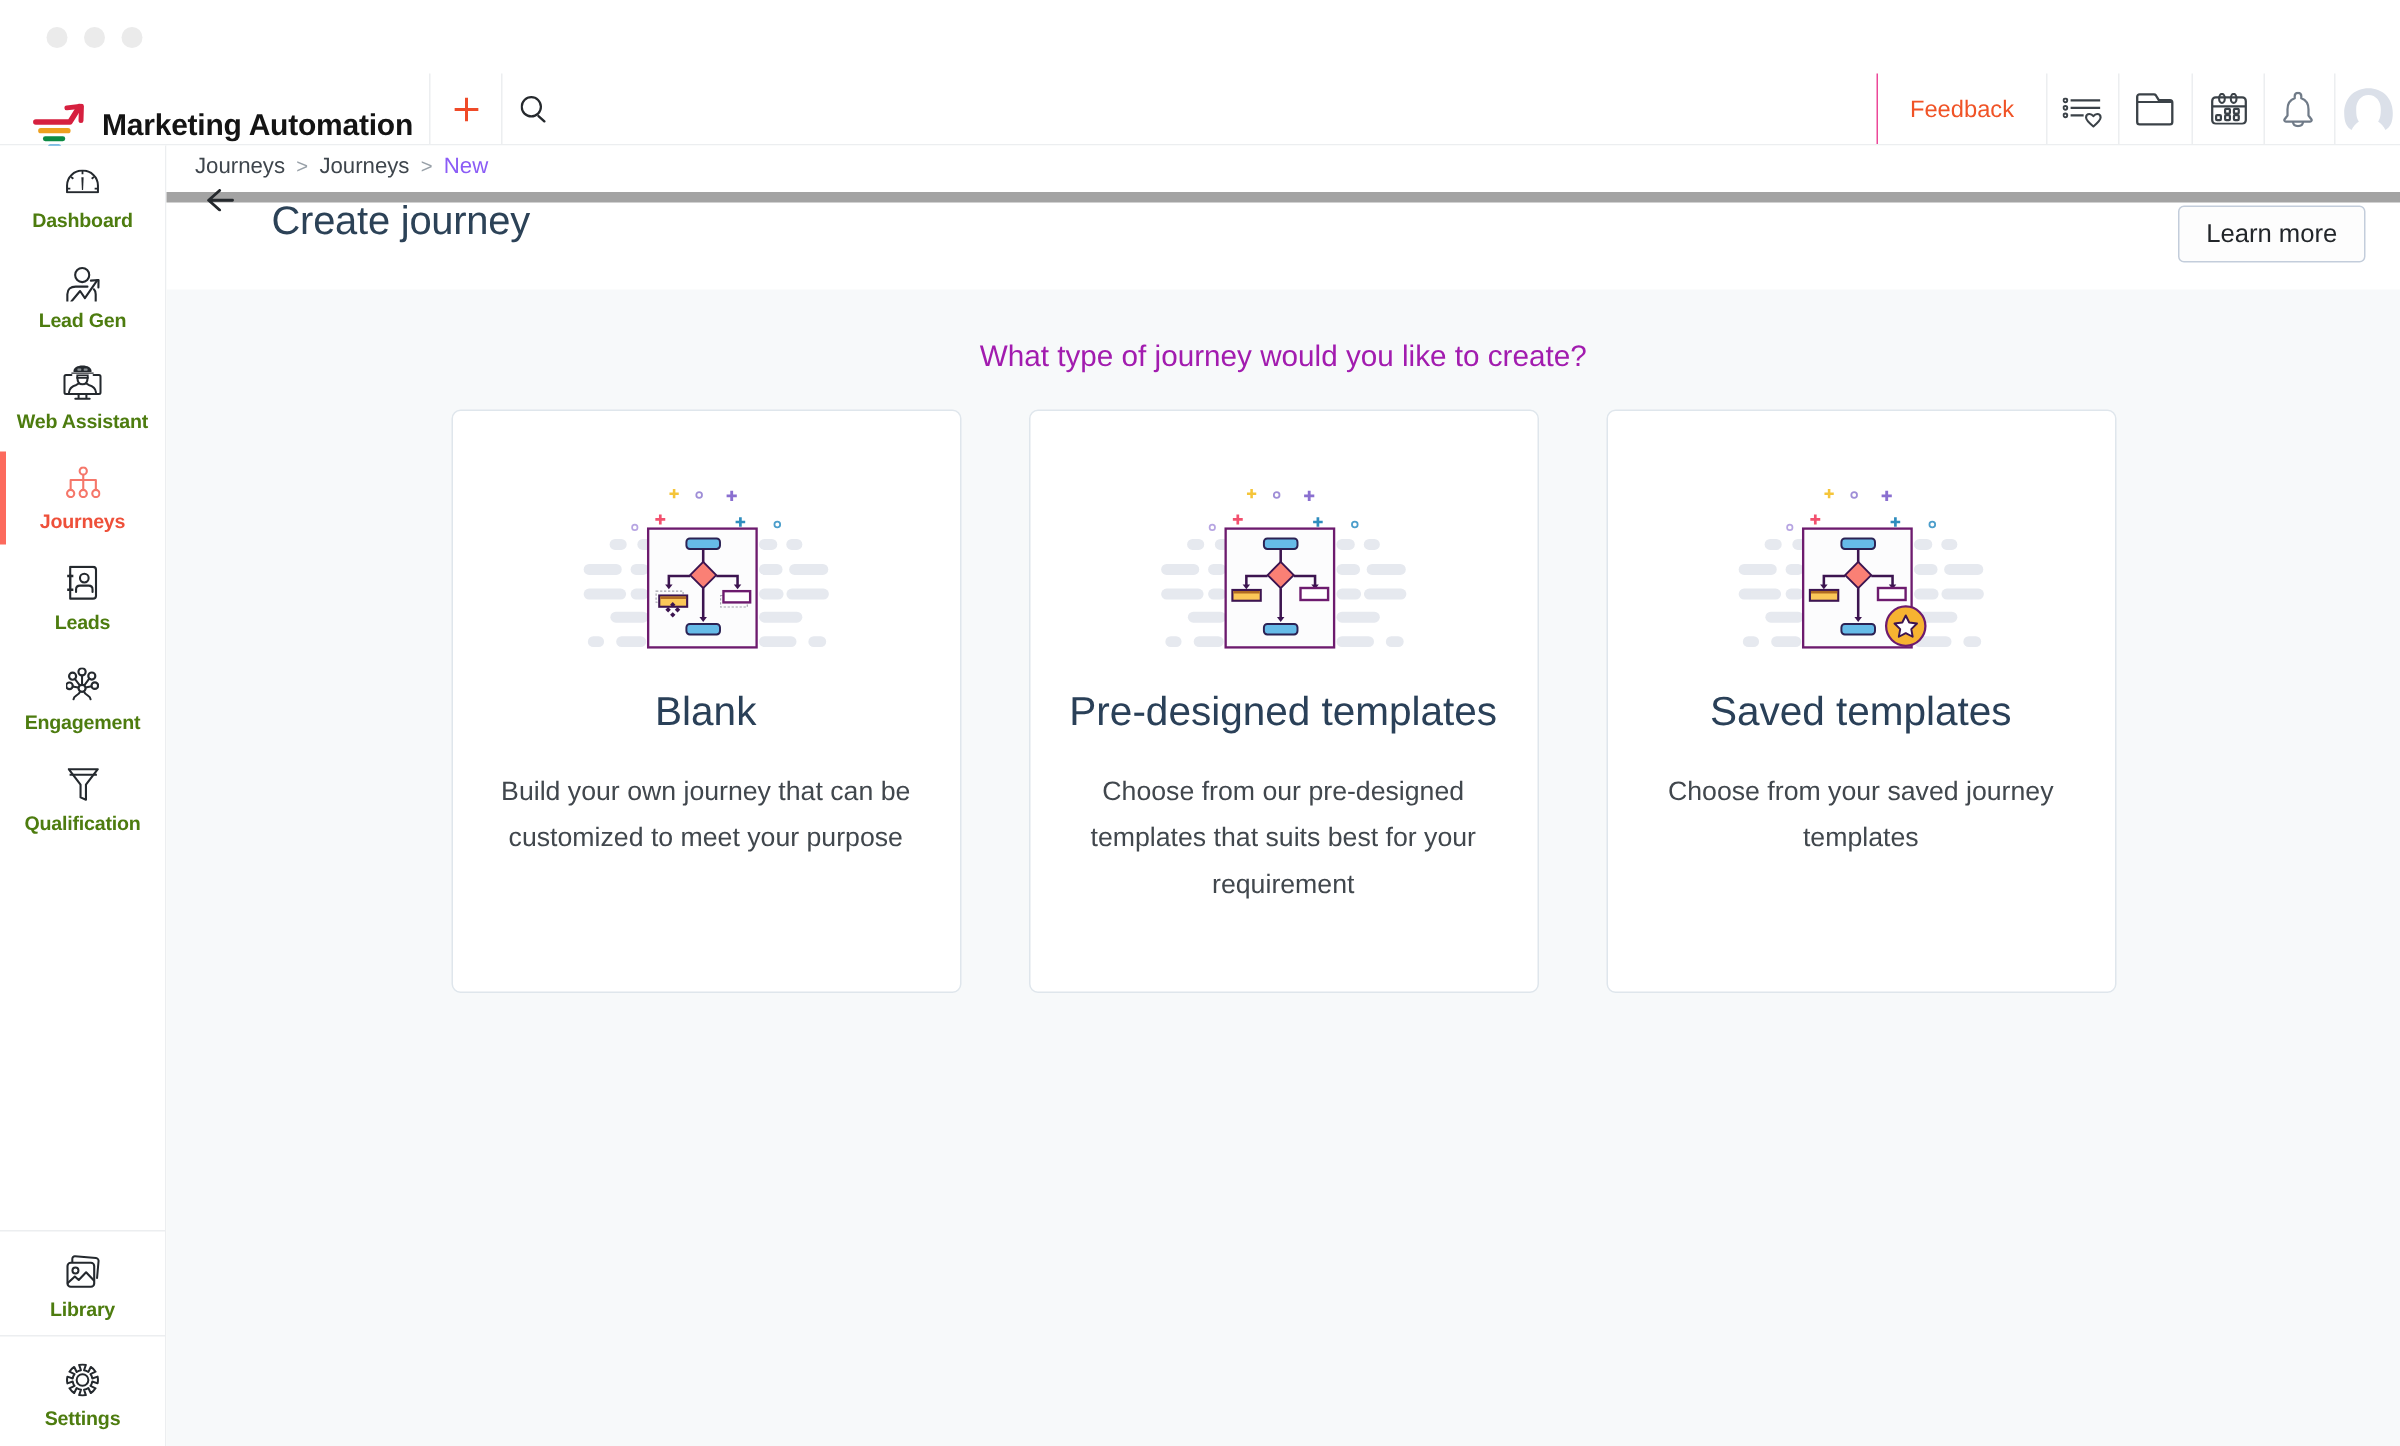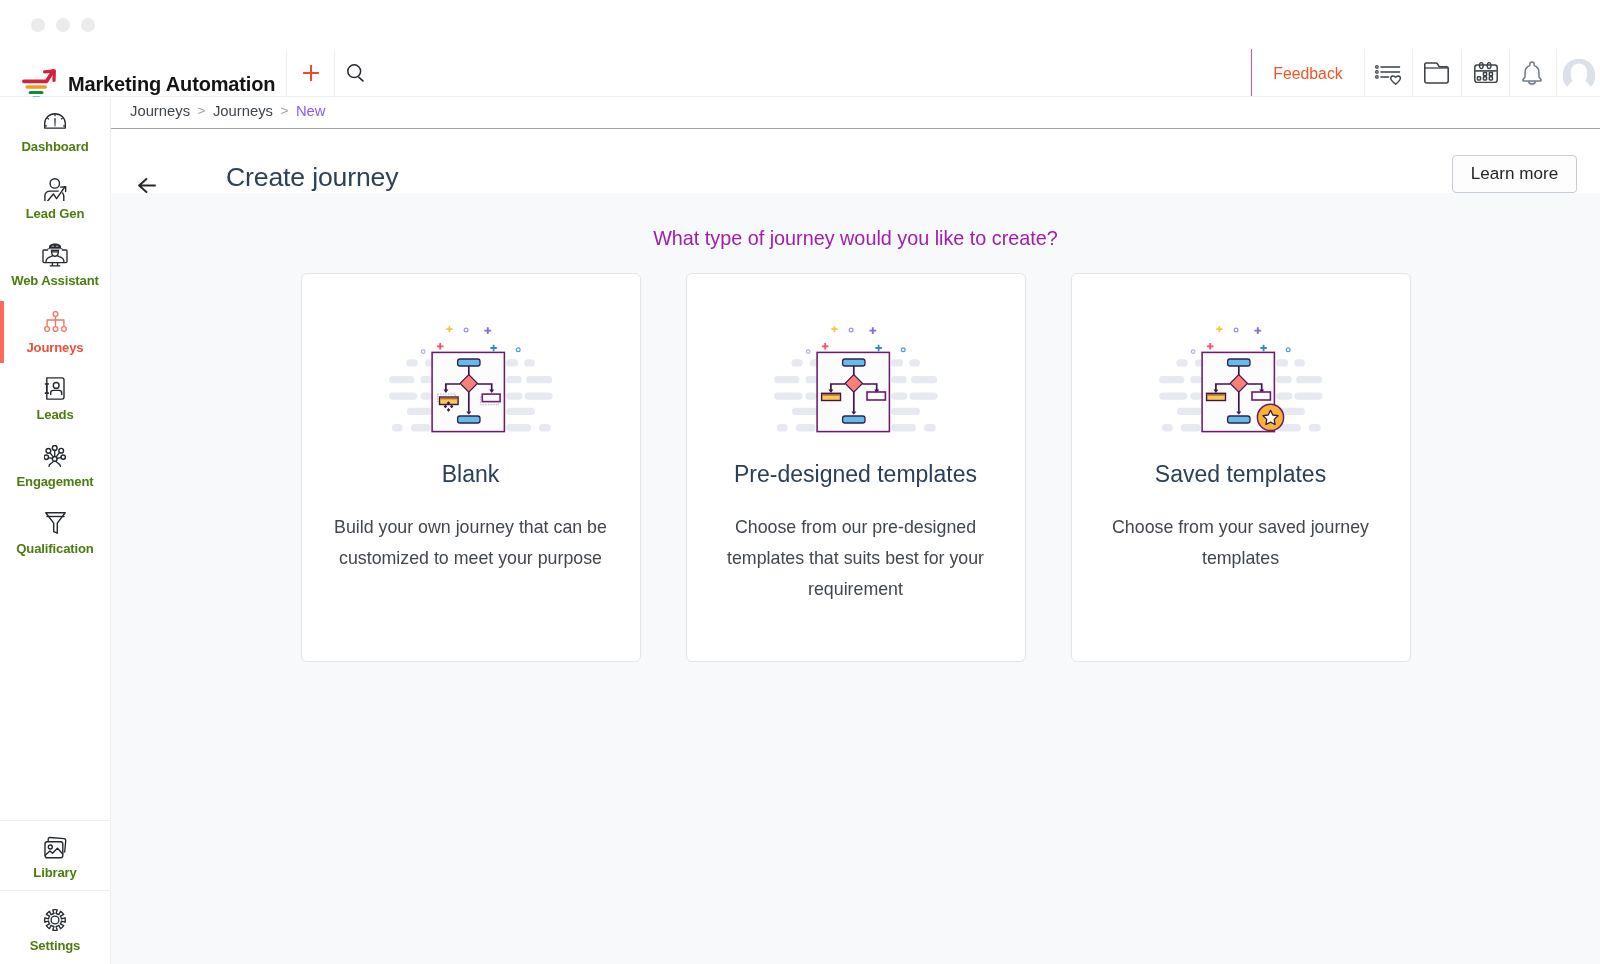--- a/index.html
+++ b/index.html
@@ -58,38 +58,38 @@
   .side-bottom .side-item { height:69px; padding-top:3px; }
   .side-bottom .side-item:last-child { height:73px; justify-content:flex-start;
                padding-top:16px; }
 
   
   .main { position:absolute; left:111px; top:97px; width:1489px; height:867px; background:#fff; }
   .crumbs { height:31px; display:flex; align-items:center; padding:0 0 4px 19px; gap:7.5px;
             font-size:14.8px; color:#3e454c; }
   .crumbs .sep { color:#98a0a8; font-size:13.5px; }
   .crumbs .cur { color:#8b5cf6; }
-  .pagehead { height:65px; border-top:1px solid #a3a3a3; display:flex; align-items:flex-end;
-              padding:0 23px 0 27px;gap:45px; }
+  .pagehead { height:65px; border-top:7px solid #a3a3a3; display:flex; align-items:flex-start;
+              padding:0 23px 0 27px; }
   .back { width:18px; height:15px; display:flex; align-items:center; justify-content:center;
           margin-top:-9px; }
   .ptitle { font-size:26.6px; color:#2c4257; margin-left:22px; font-weight:400;
             letter-spacing:-0.15px; margin-top:-3px; margin-left:25px; }
   .learn { margin-left:auto; border:1px solid #c3cddb; border-radius:4px; background:#fdfdfd;
            height:38px; width:125px; font-size:17.1px; color:#22262a;
            display:flex; align-items:center; justify-content:center; margin-top:2px; }
 
   .content { position:absolute; left:0; top:96px; right:0; bottom:0; background:#f7f9fa; }
   .q { text-align:center; font-size:19.8px; color:#a21caf; padding-top:34px;
        line-height:22px; }
   .cards { display:flex; justify-content:center; gap:45px; margin-top:24px; }
   .card { width:340px; height:389px; background:#fff; border:1px solid #dfe6ec;
           border-radius:6px; display:flex; flex-direction:column; align-items:center; }
   .card .illo { margin-top:46px; height:116px; }
-  .card h3 { font-size:23px; color:#2a4058; font-weight:400; margin:0;
+  .card h3 { font-size:27px; color:#2a4058; font-weight:400; margin:0;
              line-height:28px; margin-top:24px; letter-spacing:0px; }
   .card p { font-size:17.8px; color:#41474d; text-align:center; line-height:31.2px;
             margin:0; margin-top:24px; width:300px; }
 </style>
 </head>
 <body>
 
 <div class="app">
   <div class="chrome">
     <div class="dots">

